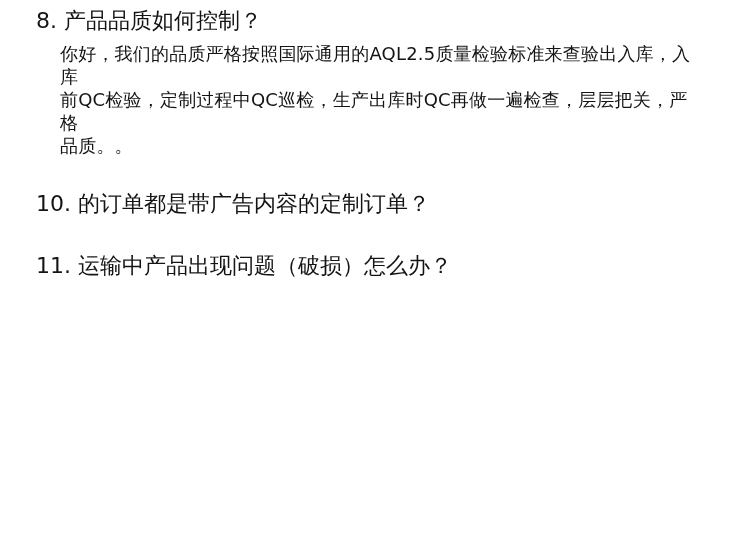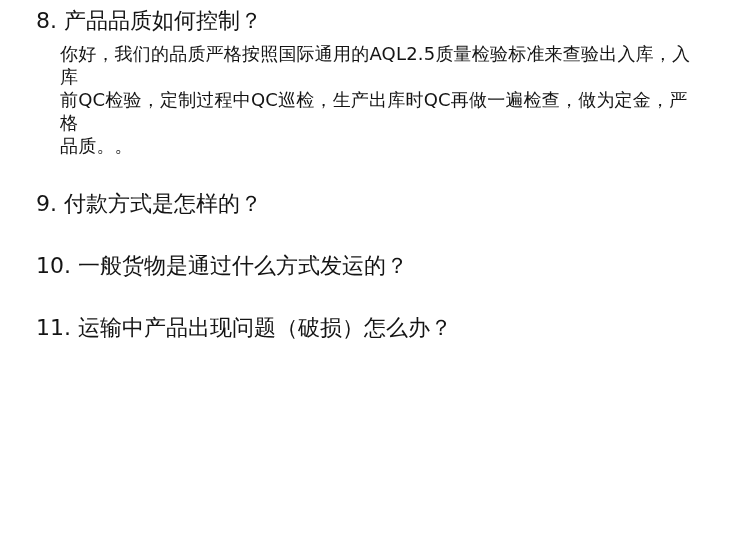--- a/index.html
+++ b/index.html
@@ -49,33 +49,30 @@
 </head>
 <body>
 
 <div class="faq-page">
 
   <div class="faq-item">
     <div class="faq-question">
       <span class="q-num">8.</span><span>产品品质如何控制？</span>
     </div>
     <div class="faq-answer">你好，我们的品质严格按照国际通用的AQL2.5质量检验标准来查验出入库，入库
-前QC检验，定制过程中QC巡检，生产出库时QC再做一遍检查，做为定金，严格
+前QC检验，定制过程中QC巡检，生产出库时QC再做一遍检查，层层把关，严格
 品质。。</div>
   </div>
 
   <div class="faq-item">
-    <div class="faq-question">
-      <span class="q-num">9.</span><span>付款方式是怎样的？</span>
-    </div>
   </div>
 
   <div class="faq-item">
     <div class="faq-question">
-      <span class="q-num">10.</span><span>一般货物是通过什么方式发运的？</span>
+      <span class="q-num">10.</span><span>的订单都是带广告内容的定制订单？</span>
     </div>
   </div>
 
   <div class="faq-item">
     <div class="faq-question">
       <span class="q-num">11.</span><span>运输中产品出现问题（破损）怎么办？</span>
     </div>
 
   </div>
 

